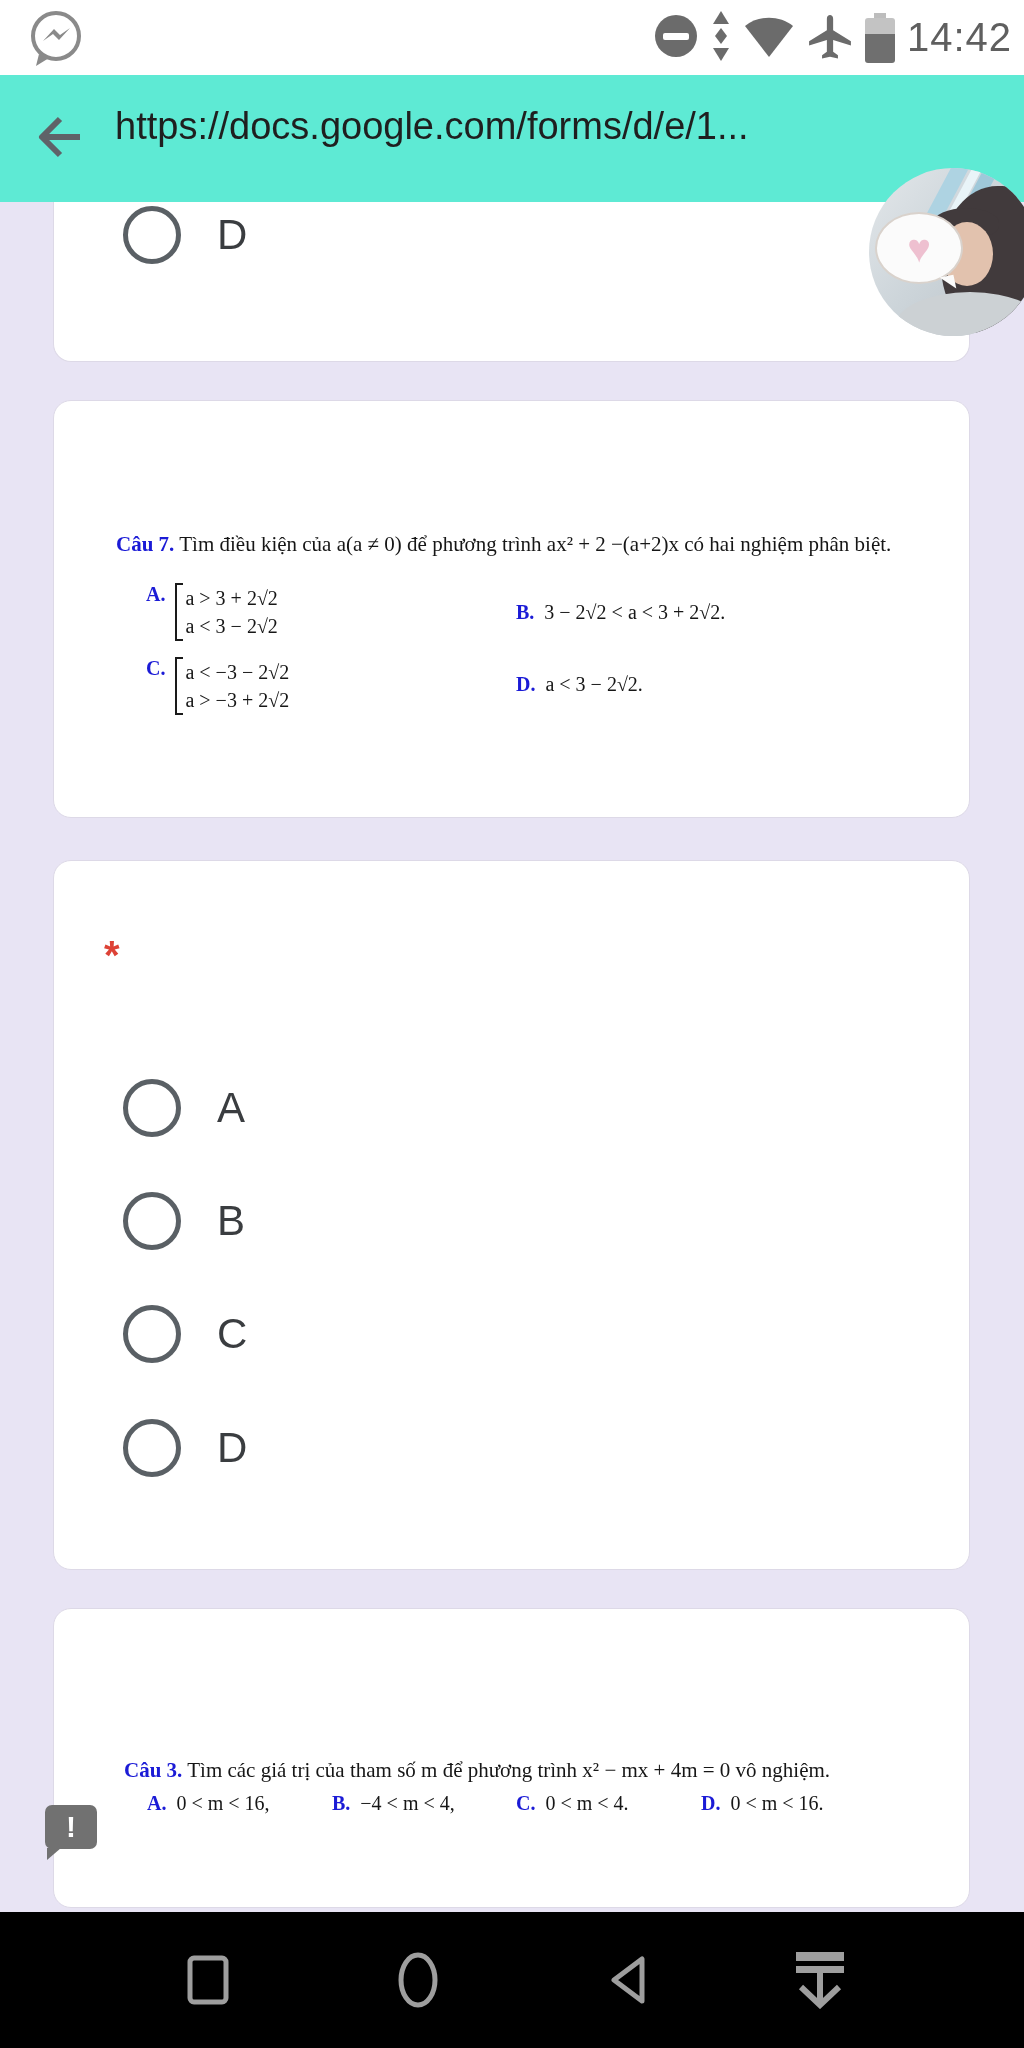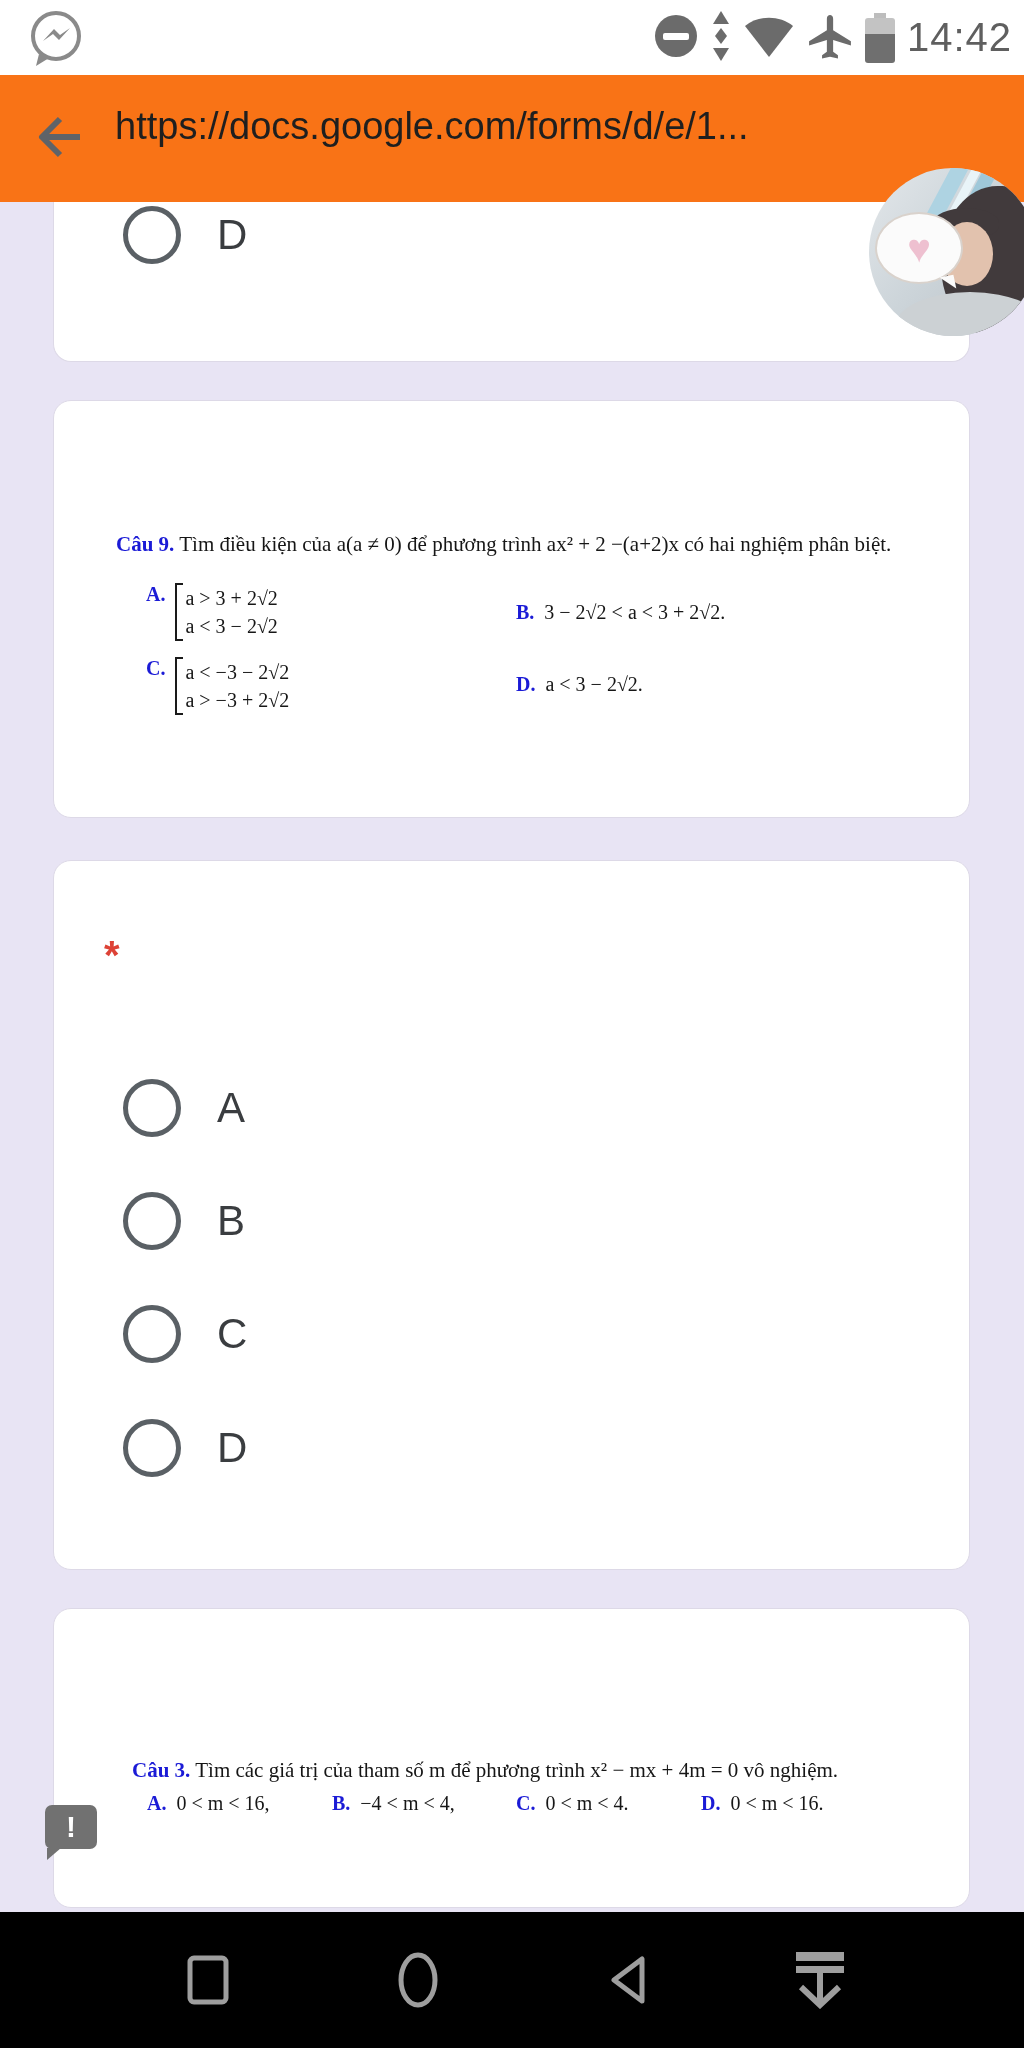--- a/index.html
+++ b/index.html
@@ -10,21 +10,21 @@
   .statusbar{position:absolute;left:0;top:0;width:1024px;height:75px;background:#fff;}
   .messenger{position:absolute;left:26px;top:8px;}
   .sb-right{position:absolute;right:12px;top:0;height:75px;display:flex;align-items:center;gap:12px;text-align:right;}
   .sb-time{font-size:40px;color:#5f5f5f;letter-spacing:1px;}
   .battery{position:relative;width:30px;height:50px;}
   .battery .nub{position:absolute;left:9px;top:0;width:12px;height:5px;background:#bdbdbd;}
   .battery .body{position:absolute;left:0;top:5px;width:30px;height:45px;border-radius:3px;
     background:linear-gradient(#c3c3c3 0 36%, #6f6f6f 36% 100%);}
 
   
-  .urlbar{position:absolute;left:0;top:75px;width:1024px;height:127px;background:#f97316;
+  .urlbar{position:absolute;left:0;top:75px;width:1024px;height:127px;background:#5eead4;
           border-bottom:1px solid #d8d5e0;}
   .back{position:absolute;left:36px;top:40px;}
   .url{position:absolute;left:115px;top:30px;width:760px;font-size:38px;color:#1f1f1f;
        white-space:nowrap;overflow:hidden;}
   .dots{position:absolute;left:918px;top:130px;display:flex;gap:8px;}
   .dots i{width:15px;height:15px;border-radius:50%;background:#757575;display:block;}
 
   
   .page{position:absolute;left:0;top:202px;width:1024px;height:1710px;background:#e8e4f4;overflow:hidden;}
   .card{position:absolute;left:53px;width:917px;background:#fff;border:1px solid #ddd9e7;border-radius:18px;box-sizing:border-box;}
@@ -142,21 +142,21 @@
 
     <div class="card card1">
       <div class="radio-row" style="left:69px;top:6px;">
         <span class="radio"></span>
         <span class="radio-label">D</span>
       </div>
     </div>
 
     <div class="card card2">
       <div class="scan scan-title" style="left:62px;top:131px;">
-        <span class="qblue">Câu 9.</span>
+        <span class="qblue">Câu 7.</span>
         <span>Tìm điều kiện của a(a ≠ 0) để phương trình ax² + 2 −(a+2)x có hai nghiệm phân biệt.</span>
       </div>
       <div class="scan scan-opt" style="left:92px;top:182px;">
         <span class="qblue">A.</span>
         <span class="sys">
           <div>a &gt; 3 + 2√2</div>
           <div>a &lt; 3 − 2√2</div>
         </span>
       </div>
       <div class="scan scan-opt" style="left:462px;top:200px;">
@@ -190,21 +190,21 @@
         <span class="radio"></span>
         <span class="radio-label">C</span>
       </div>
       <div class="radio-row" style="left:69px;top:558px;">
         <span class="radio"></span>
         <span class="radio-label">D</span>
       </div>
     </div>
 
     <div class="card card4">
-      <div class="scan scan-title" style="left:70px;top:149px;margin-left:8px;">
+      <div class="scan scan-title" style="left:70px;top:149px;">
         <span class="qblue">Câu 3.</span>
         <span>Tìm các giá trị của tham số m để phương trình x² − mx + 4m = 0 vô nghiệm.</span>
       </div>
       <div class="scan scan-opt" style="left:93px;top:183px;">
         <span class="qblue">A.</span>
         <span>0 &lt; m &lt; 16,</span>
       </div>
       <div class="scan scan-opt" style="left:278px;top:183px;">
         <span class="qblue">B.</span>
         <span>−4 &lt; m &lt; 4,</span>

